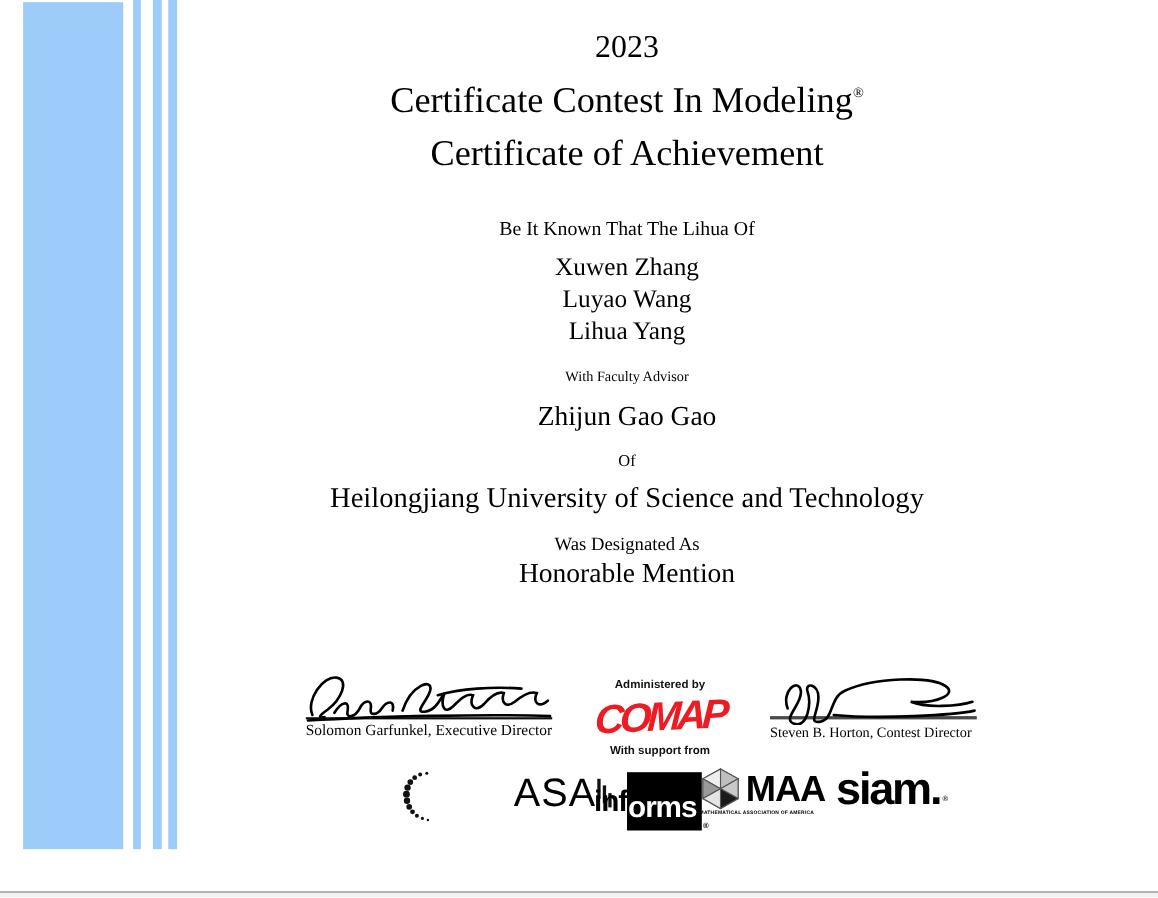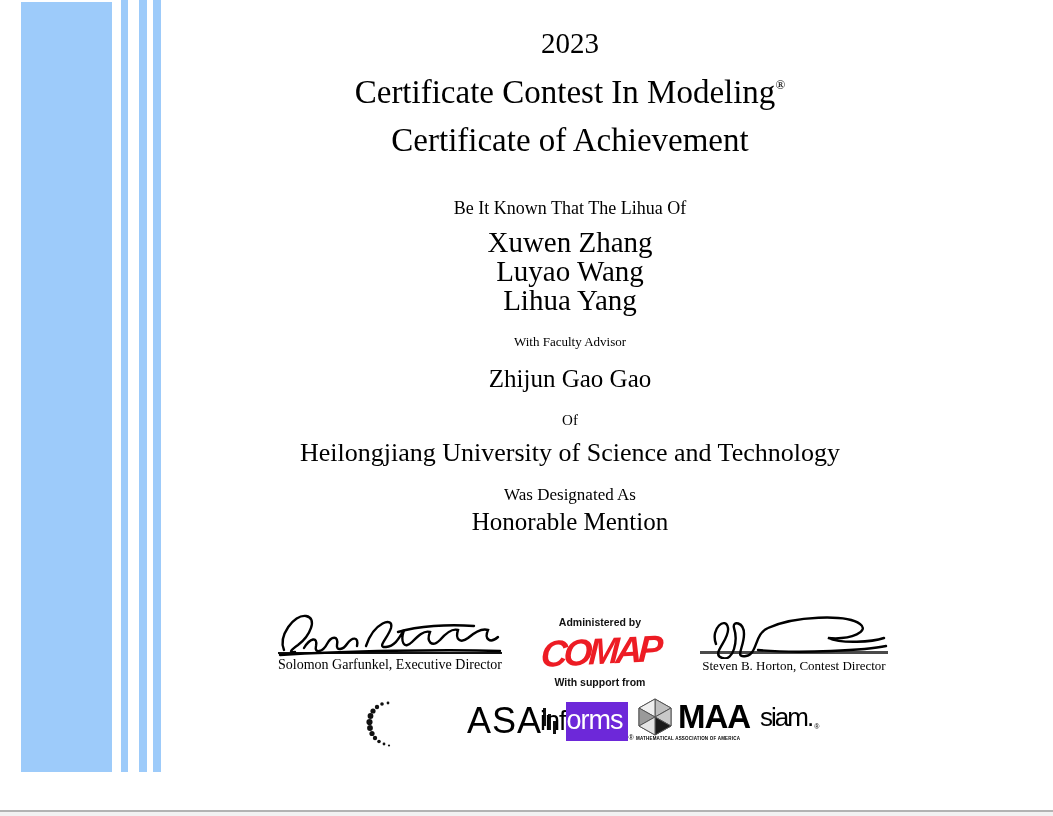--- a/index.html
+++ b/index.html
@@ -19,29 +19,29 @@
   .page-gap{position:absolute;left:0;top:812px;width:1053px;height:4px;background:#f2f2f2;}
 
   .content{position:absolute;left:87px;top:0;width:966px;text-align:center;}
   .content > div{position:absolute;left:0;width:100%;}
 
   .t-year{top:27px;font-size:29px;}
   .t-title{top:74px;font-size:33px;}
   .t-title sup{font-size:13px;vertical-align:14px;}
   .t-sub{top:122px;font-size:33px;}
   .t-known{top:198px;font-size:18px;}
-  .t-names{top:228px;font-size:29px;line-height:29px;}
+  .t-names{top:228px;font-size:23px;line-height:29px;}
   .t-advintro{top:334px;font-size:13px;}
   .t-adv{top:365px;font-size:25px;}
   .t-of{top:412px;font-size:15px;}
   .t-inst{top:438px;font-size:26px;}
   .t-desigintro{top:485px;font-size:17px;}
   .t-desig{top:508px;font-size:25px;}
 
-  .sig-block{position:absolute;text-align:center;}
+  .sig-block{position:absolute;text-align:left;}
   .sig-left{left:278px;top:606px;width:224px;}
   .sig-right{left:700px;top:612px;width:188px;}
   .sig-svg{display:block;}
   .sig-line-left{border-top:2px solid #111;margin-top:-6px;}
   .sig-line-right{border-top:3px solid #4a4a4a;margin-top:-8px;}
   .sig-name-left{font-size:14px;margin-top:3px;}
   .sig-name-right{font-size:13px;margin-top:4px;}
 
   .comap-block{left:520px;top:616px;width:160px;position:absolute;text-align:center;
     font-family:"Liberation Sans", sans-serif;}
@@ -52,30 +52,30 @@
     color:#ed1c24;letter-spacing:-4px;
     transform:skewX(-6deg) rotate(-3deg);
   }
   .support-label{margin-top:2px;}
 
   .logo{position:absolute;font-family:"Liberation Sans", sans-serif;}
   .logo-ams{left:366px;top:700px;display:flex;align-items:center;}
   .ams-text{font-family:"Liberation Serif", serif;font-size:36px;letter-spacing:2px;margin-left:2px;}
   .logo-asa{left:467px;top:700px;display:flex;align-items:flex-start;}
   .asa-text{font-family:Liberation Sans, sans-serif;font-size:36px;letter-spacing:1px;}
-  .logo-informs{left:540px;top:702px;display:flex;align-items:center;font-weight:normal;}
+  .logo-informs{left:540px;top:702px;display:flex;align-items:center;font-weight:bold;}
   .informs-prefix{font-size:27px;letter-spacing:-1px;}
-  .informs-box{background:#6d28d9;color:#fff;font-size:27px;letter-spacing:-1px;padding:3px 5px 5px 1px;}
+  .informs-box{background:#000000;color:#fff;font-size:27px;letter-spacing:-1px;padding:17px 5px 5px 1px;}
   .informs-reg{font-size:7px;align-self:flex-end;margin-left:1px;}
   .logo-maa{left:636px;top:698px;}
   .maa-row{display:flex;align-items:center;}
   .maa-text{font-size:33px;font-weight:900;letter-spacing:-1px;margin-left:4px;}
   .maa-caption{font-size:4.5px;font-weight:bold;letter-spacing:.2px;margin-top:0;text-align:left;}
   .logo-siam{left:760px;top:702px;display:flex;align-items:flex-end;}
-  .siam-text{font-size:26px;font-weight:400;letter-spacing:-2px;line-height:30px;}
+  .siam-text{font-size:41px;font-weight:700;letter-spacing:-2px;line-height:30px;}
   .siam-reg{font-size:7px;margin-left:2px;margin-bottom:2px;}
 </style>
 </head>
 <body>
 
 <div class="certificate-page">
 
   <div class="bar bar-wide"></div>
   <div class="bar bar-t1"></div>
   <div class="bar bar-t2"></div>

